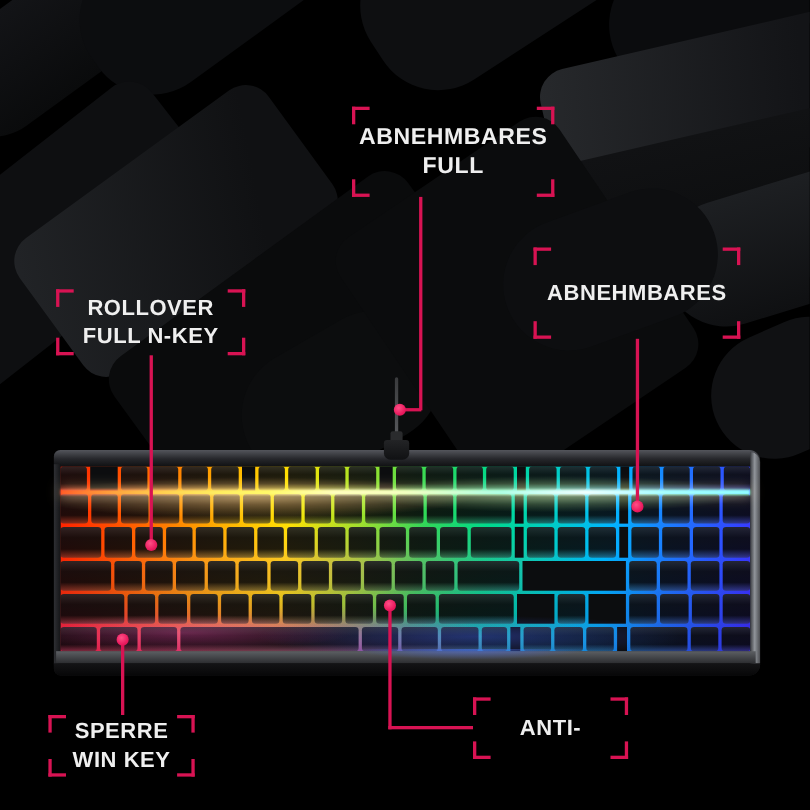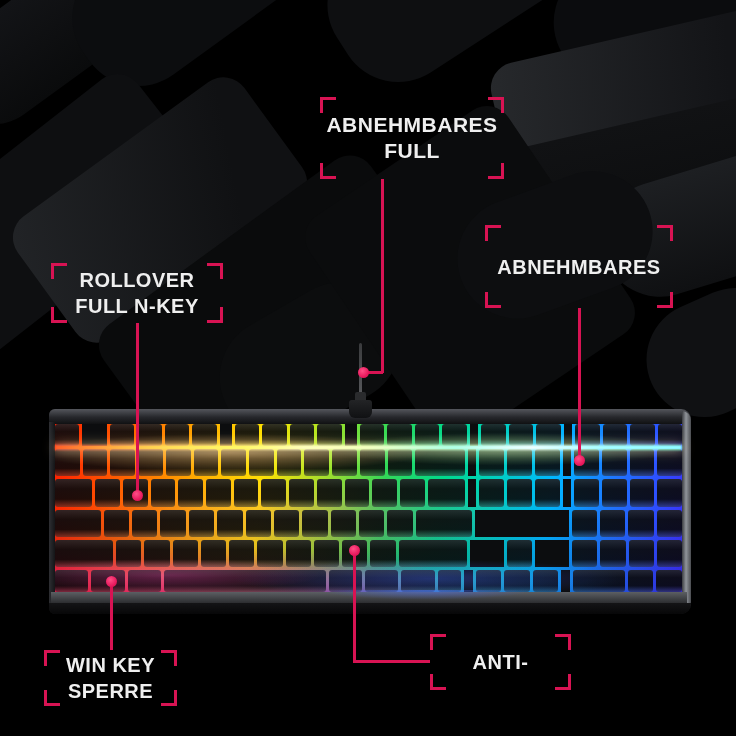--- a/index.html
+++ b/index.html
@@ -318,22 +318,22 @@
   <span class="corner c-bl"></span>
   <span class="corner c-br"></span>
   <span class="ln">ABNEHMBARES</span>
 </div>
 
 <div class="callout co-winkey">
   <span class="corner c-tl"></span>
   <span class="corner c-tr"></span>
   <span class="corner c-bl"></span>
   <span class="corner c-br"></span>
+  <span class="ln">SPERRE</span>
   <span class="ln">WIN KEY</span>
-  <span class="ln">SPERRE</span>
 </div>
 
 <div class="callout co-antighost">
   <span class="corner c-tl"></span>
   <span class="corner c-tr"></span>
   <span class="corner c-bl"></span>
   <span class="corner c-br"></span>
   <span class="ln">ANTI-</span>
 </div>
 

